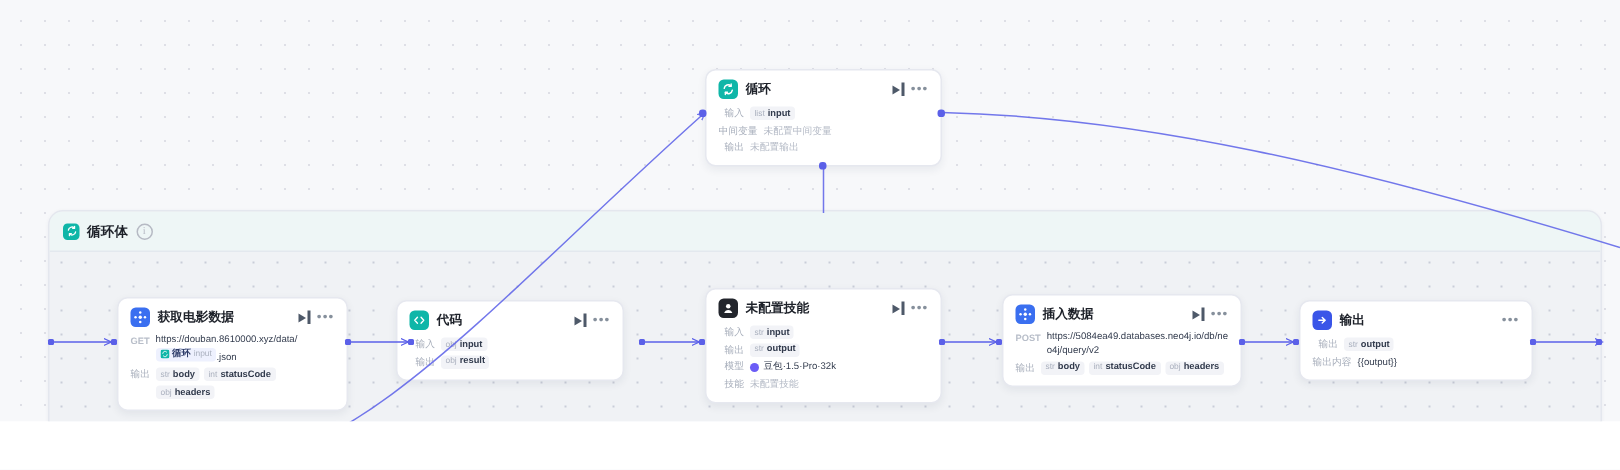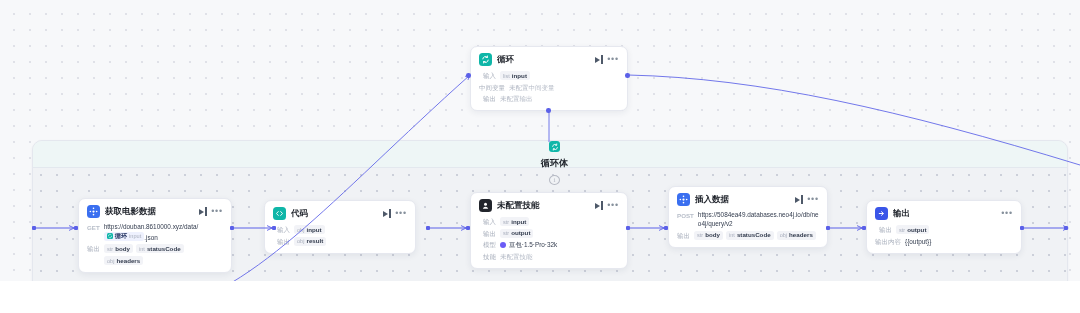--- a/index.html
+++ b/index.html
@@ -45,21 +45,20 @@
   .lb-header {
     position: absolute;
     left: 0; top: 0; right: 0;
     height: 26px;
     display: flex;
     align-items: center;
     gap: 5px;
     padding-left: 9px;
     background: #eef6f6;
     border-bottom: 1px solid #e3e8ee;
-    flex-direction: column;
   }
   .lb-title {
     font-size: 9px;
     font-weight: bold;
     color: #1d2129;
     letter-spacing: .2px;
   }
   .info-icon {
     width: 9px; height: 9px;
     border-radius: 50%;
@@ -429,21 +428,21 @@
       </span>
     </div>
     <div class="row">
       <span class="row-label w-fix">技能</span>
       <span class="muted">未配置技能</span>
     </div>
   </div>
   <div class="port" style="left:466px; top:226px;"></div>
   <div class="port" style="left:626px; top:226px;"></div>
 
-  <div class="node" id="node-insert" style="left:668px; top:186px; width:160px;">
+  <div class="node" id="node-insert" style="left:668px; top:196px; width:160px;">
     <div class="node-head">
       <span class="node-icon" style="background:#3a6ff0;">
         <svg width="9" height="9" viewBox="0 0 12 12">
           <circle cx="6" cy="6" r="1.5" fill="#fff"></circle>
           <circle cx="6" cy="1.8" r="1.1" fill="#fff"></circle>
           <circle cx="6" cy="10.2" r="1.1" fill="#fff"></circle>
           <circle cx="1.8" cy="6" r="1.1" fill="#fff"></circle>
           <circle cx="10.2" cy="6" r="1.1" fill="#fff"></circle>
         </svg>
       </span>

